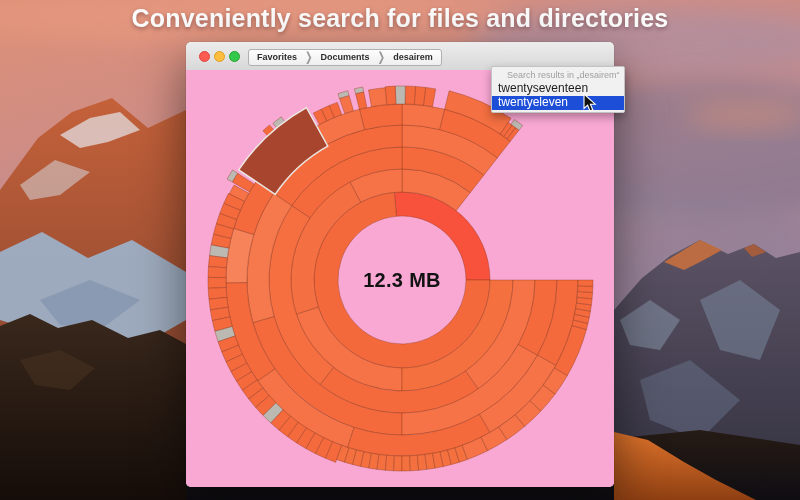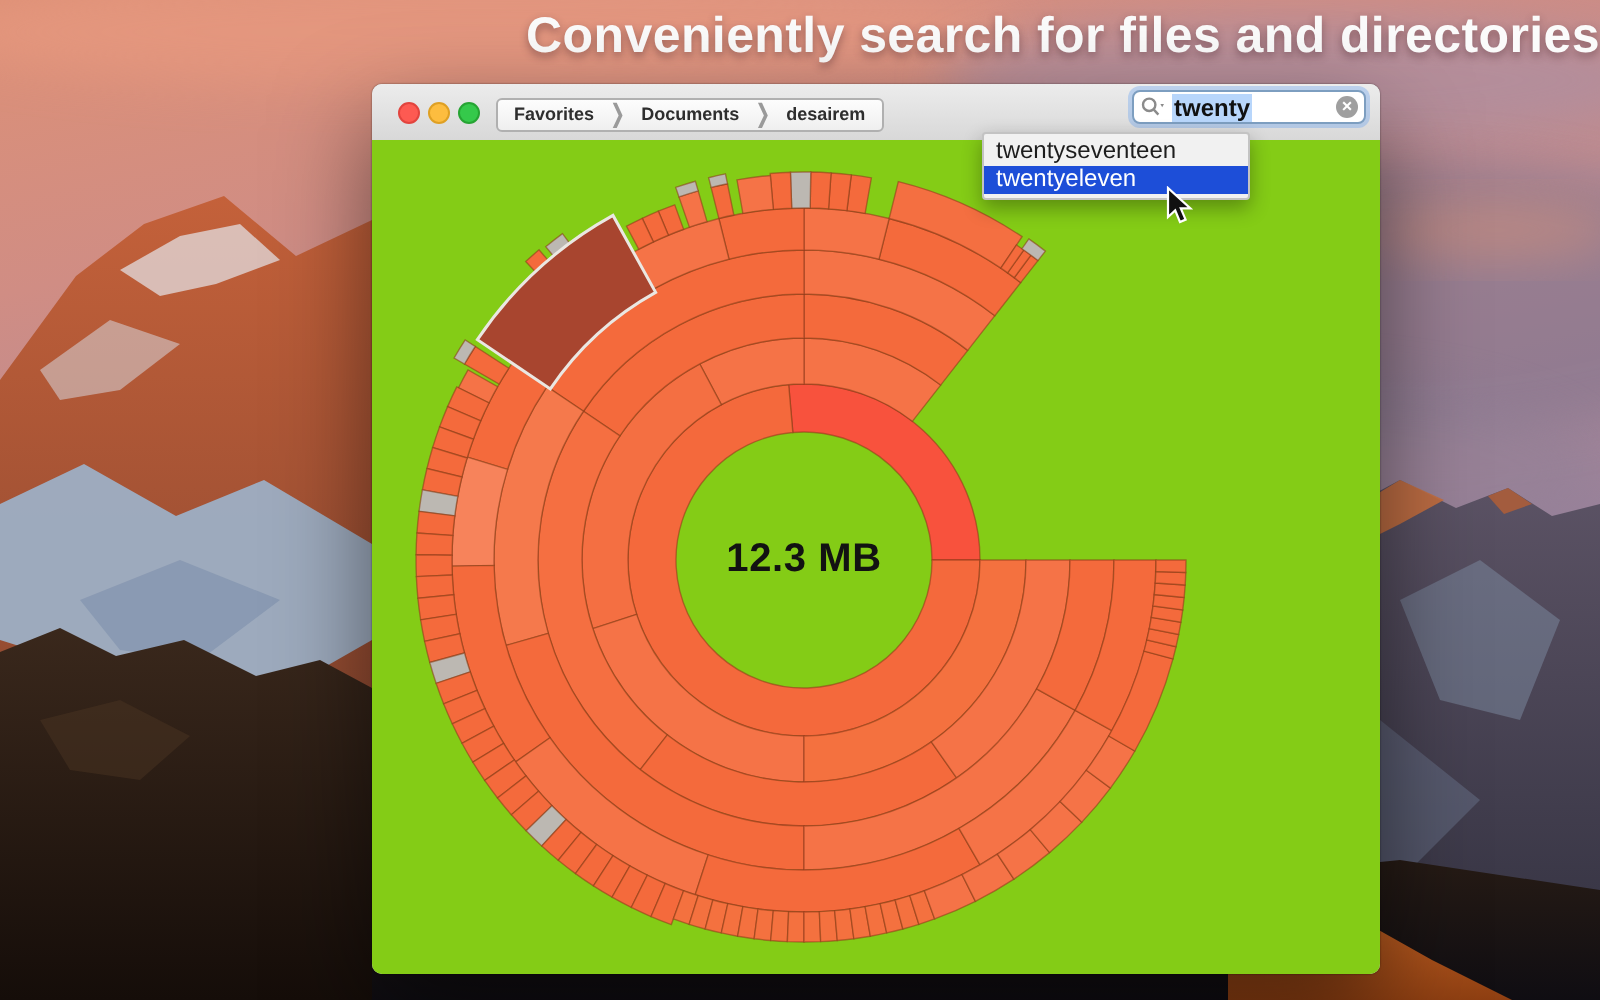--- a/index.html
+++ b/index.html
@@ -3,27 +3,27 @@
 <meta charset="utf-8">
 <style>
   html,body{margin:0;padding:0;}
   body{
     width:800px;height:500px;overflow:hidden;position:relative;
     font-family:"Liberation Sans","DejaVu Sans",sans-serif;
     background:linear-gradient(168deg,#dd9076 0%,#d08d84 22%,#b48a96 45%,#97819a 65%,#7d748a 82%,#666276 100%);
   }
   #wallpaper{position:absolute;inset:0;}
   .banner{
-    position:absolute;left:0;right:0;top:4px;text-align:right;
+    position:absolute;left:0;right:0;top:4px;text-align:center;
     font-size:25px;font-weight:bold;color:#fbfbfb;letter-spacing:.2px;
     text-shadow:0 2px 4px rgba(70,35,45,.45);
   }
   
   .window{
-    position:absolute;left:186px;top:42px;width:504px;height:445px;
+    position:absolute;left:186px;top:42px;width:428px;height:445px;
     border-radius:5px;
     box-shadow:0 20px 48px rgba(0,0,0,.5),0 0 1px rgba(0,0,0,.55);
     background:#e4e4e4;
   }
   .titlebar{
     position:absolute;left:0;top:0;right:0;height:28px;
     background:linear-gradient(#ececec,#d8d8d8);
     border-bottom:1px solid #b9b9b9;
     border-radius:5px 5px 0 0;
   }
@@ -50,21 +50,21 @@
   .sf-icon{margin-left:3px;flex:0 0 auto;display:block;}
   .sf-text{margin-left:2px;font-size:12px;font-weight:bold;color:#111;
     background:#b8d6fb;padding:0 1px;line-height:14px;white-space:nowrap;}
   .sf-clear{
     margin-left:auto;margin-right:3px;width:11px;height:11px;border-radius:50%;
     background:#9f9f9f;color:#fff;font-size:9px;line-height:11px;text-align:center;
     font-weight:bold;flex:0 0 auto;
   }
   .content{
     position:absolute;left:0;top:28px;right:0;bottom:0;
-    background:#84cc16;border-radius:0 0 5px 5px;overflow:hidden;
+    background:#f9a8d4;border-radius:0 0 5px 5px;overflow:hidden;
   }
   #sunburst{position:absolute;left:0;top:0;}
   .center-label{
     position:absolute;left:216px;top:210px;transform:translate(-50%,-50%);
     font-size:20px;font-weight:bold;color:#121212;letter-spacing:.3px;
   }
   
   .dropdown{
     position:absolute;left:491px;top:66px;width:132px;
     background:#f1f1f1;border:1px solid #c3c3c3;border-radius:2px;
@@ -137,29 +137,20 @@
       <span class="tl red"></span>
       <span class="tl yellow"></span>
       <span class="tl green"></span>
     </div>
     <div class="breadcrumb">
       <span class="crumb">Favorites</span>
       <span class="crumb-sep">❯</span>
       <span class="crumb">Documents</span>
       <span class="crumb-sep">❯</span>
       <span class="crumb">desairem</span>
-    </div>
-    <div class="searchfield">
-      <svg class="sf-icon" width="14" height="11" viewBox="0 0 14 11">
-        <circle cx="4.6" cy="4.4" r="3.1" fill="none" stroke="#8b8b8b" stroke-width="1.2"></circle>
-        <line x1="6.9" y1="6.8" x2="9.2" y2="9.3" stroke="#8b8b8b" stroke-width="1.2"></line>
-        <path d="M10.2 4 L12 4 L11.1 5.6 Z" fill="#8b8b8b"></path>
-      </svg>
-      <span class="sf-text">twenty</span>
-      <span class="sf-clear">×</span>
     </div>
   </div>
   <div class="content">
     <svg id="sunburst" width="428" height="417" viewBox="0 0 428 417">
         <path d="M304.00 210.00A88 88 0 0 0 208.33 122.33L210.42 146.24A64 64 0 0 1 280.00 210.00Z" fill="#f8523d" stroke="rgba(138,56,24,0.55)" stroke-width="0.7"></path>
         <path d="M208.33 122.33A88 88 0 1 0 304.00 210.00L280.00 210.00A64 64 0 1 1 210.42 146.24Z" fill="#f4693c" stroke="rgba(138,56,24,0.55)" stroke-width="0.7"></path>
         <path d="M284.34 122.53A111 111 0 0 0 216.00 99.00L216.00 122.00A88 88 0 0 1 270.18 140.66Z" fill="#f57347" stroke="rgba(138,56,24,0.55)" stroke-width="0.7"></path>
         <path d="M216.00 99.00A111 111 0 0 0 163.89 111.99L174.69 132.30A88 88 0 0 1 216.00 122.00Z" fill="#f57347" stroke="rgba(138,56,24,0.55)" stroke-width="0.7"></path>
         <path d="M163.89 111.99A111 111 0 0 0 110.43 244.30L132.31 237.19A88 88 0 0 1 174.69 132.30Z" fill="#f46f42" stroke="rgba(138,56,24,0.55)" stroke-width="0.7"></path>
         <path d="M110.43 244.30A111 111 0 0 0 216.00 321.00L216.00 298.00A88 88 0 0 1 132.31 237.19Z" fill="#f57347" stroke="rgba(138,56,24,0.55)" stroke-width="0.7"></path>
@@ -270,19 +261,20 @@
         <path d="M406.08 228.72A191 191 0 0 0 406.59 222.49L391.62 221.51A176 176 0 0 1 391.15 227.25Z" fill="#f46a3c" stroke="rgba(138,56,24,0.55)" stroke-width="0.7"></path>
         <path d="M406.59 222.49A191 191 0 0 0 406.90 216.25L391.91 215.76A176 176 0 0 1 391.62 221.51Z" fill="#f46a3c" stroke="rgba(138,56,24,0.55)" stroke-width="0.7"></path>
         <path d="M406.90 216.25A191 191 0 0 0 407.00 210.00L392.00 210.00A176 176 0 0 1 391.91 215.76Z" fill="#f46a3c" stroke="rgba(138,56,24,0.55)" stroke-width="0.7"></path>
         <path d="M120.49 37.70A197 197 0 0 0 52.68 99.84L89.16 124.44A153 153 0 0 1 141.82 76.18Z" fill="#a8452f" stroke="#eae7e2" stroke-width="1.5"></path>
       </svg>
     <div class="center-label">12.3 MB</div>
   </div>
 </div>
 
 <div class="dropdown">
+  <div class="dd-header">Search results in „desairem“</div>
   <div class="dd-item">twentyseventeen</div>
   <div class="dd-item selected">twentyeleven</div>
 </div>
 
 <svg class="cursor" width="14" height="20" viewBox="0 0 14 20">
   <path d="M1 1 L1 15.5 L4.6 12.2 L7 18 L9.8 16.8 L7.4 11.2 L12.2 11.2 Z" fill="#111" stroke="#fff" stroke-width="1.1"></path>
 </svg>
 
 </body></html>

